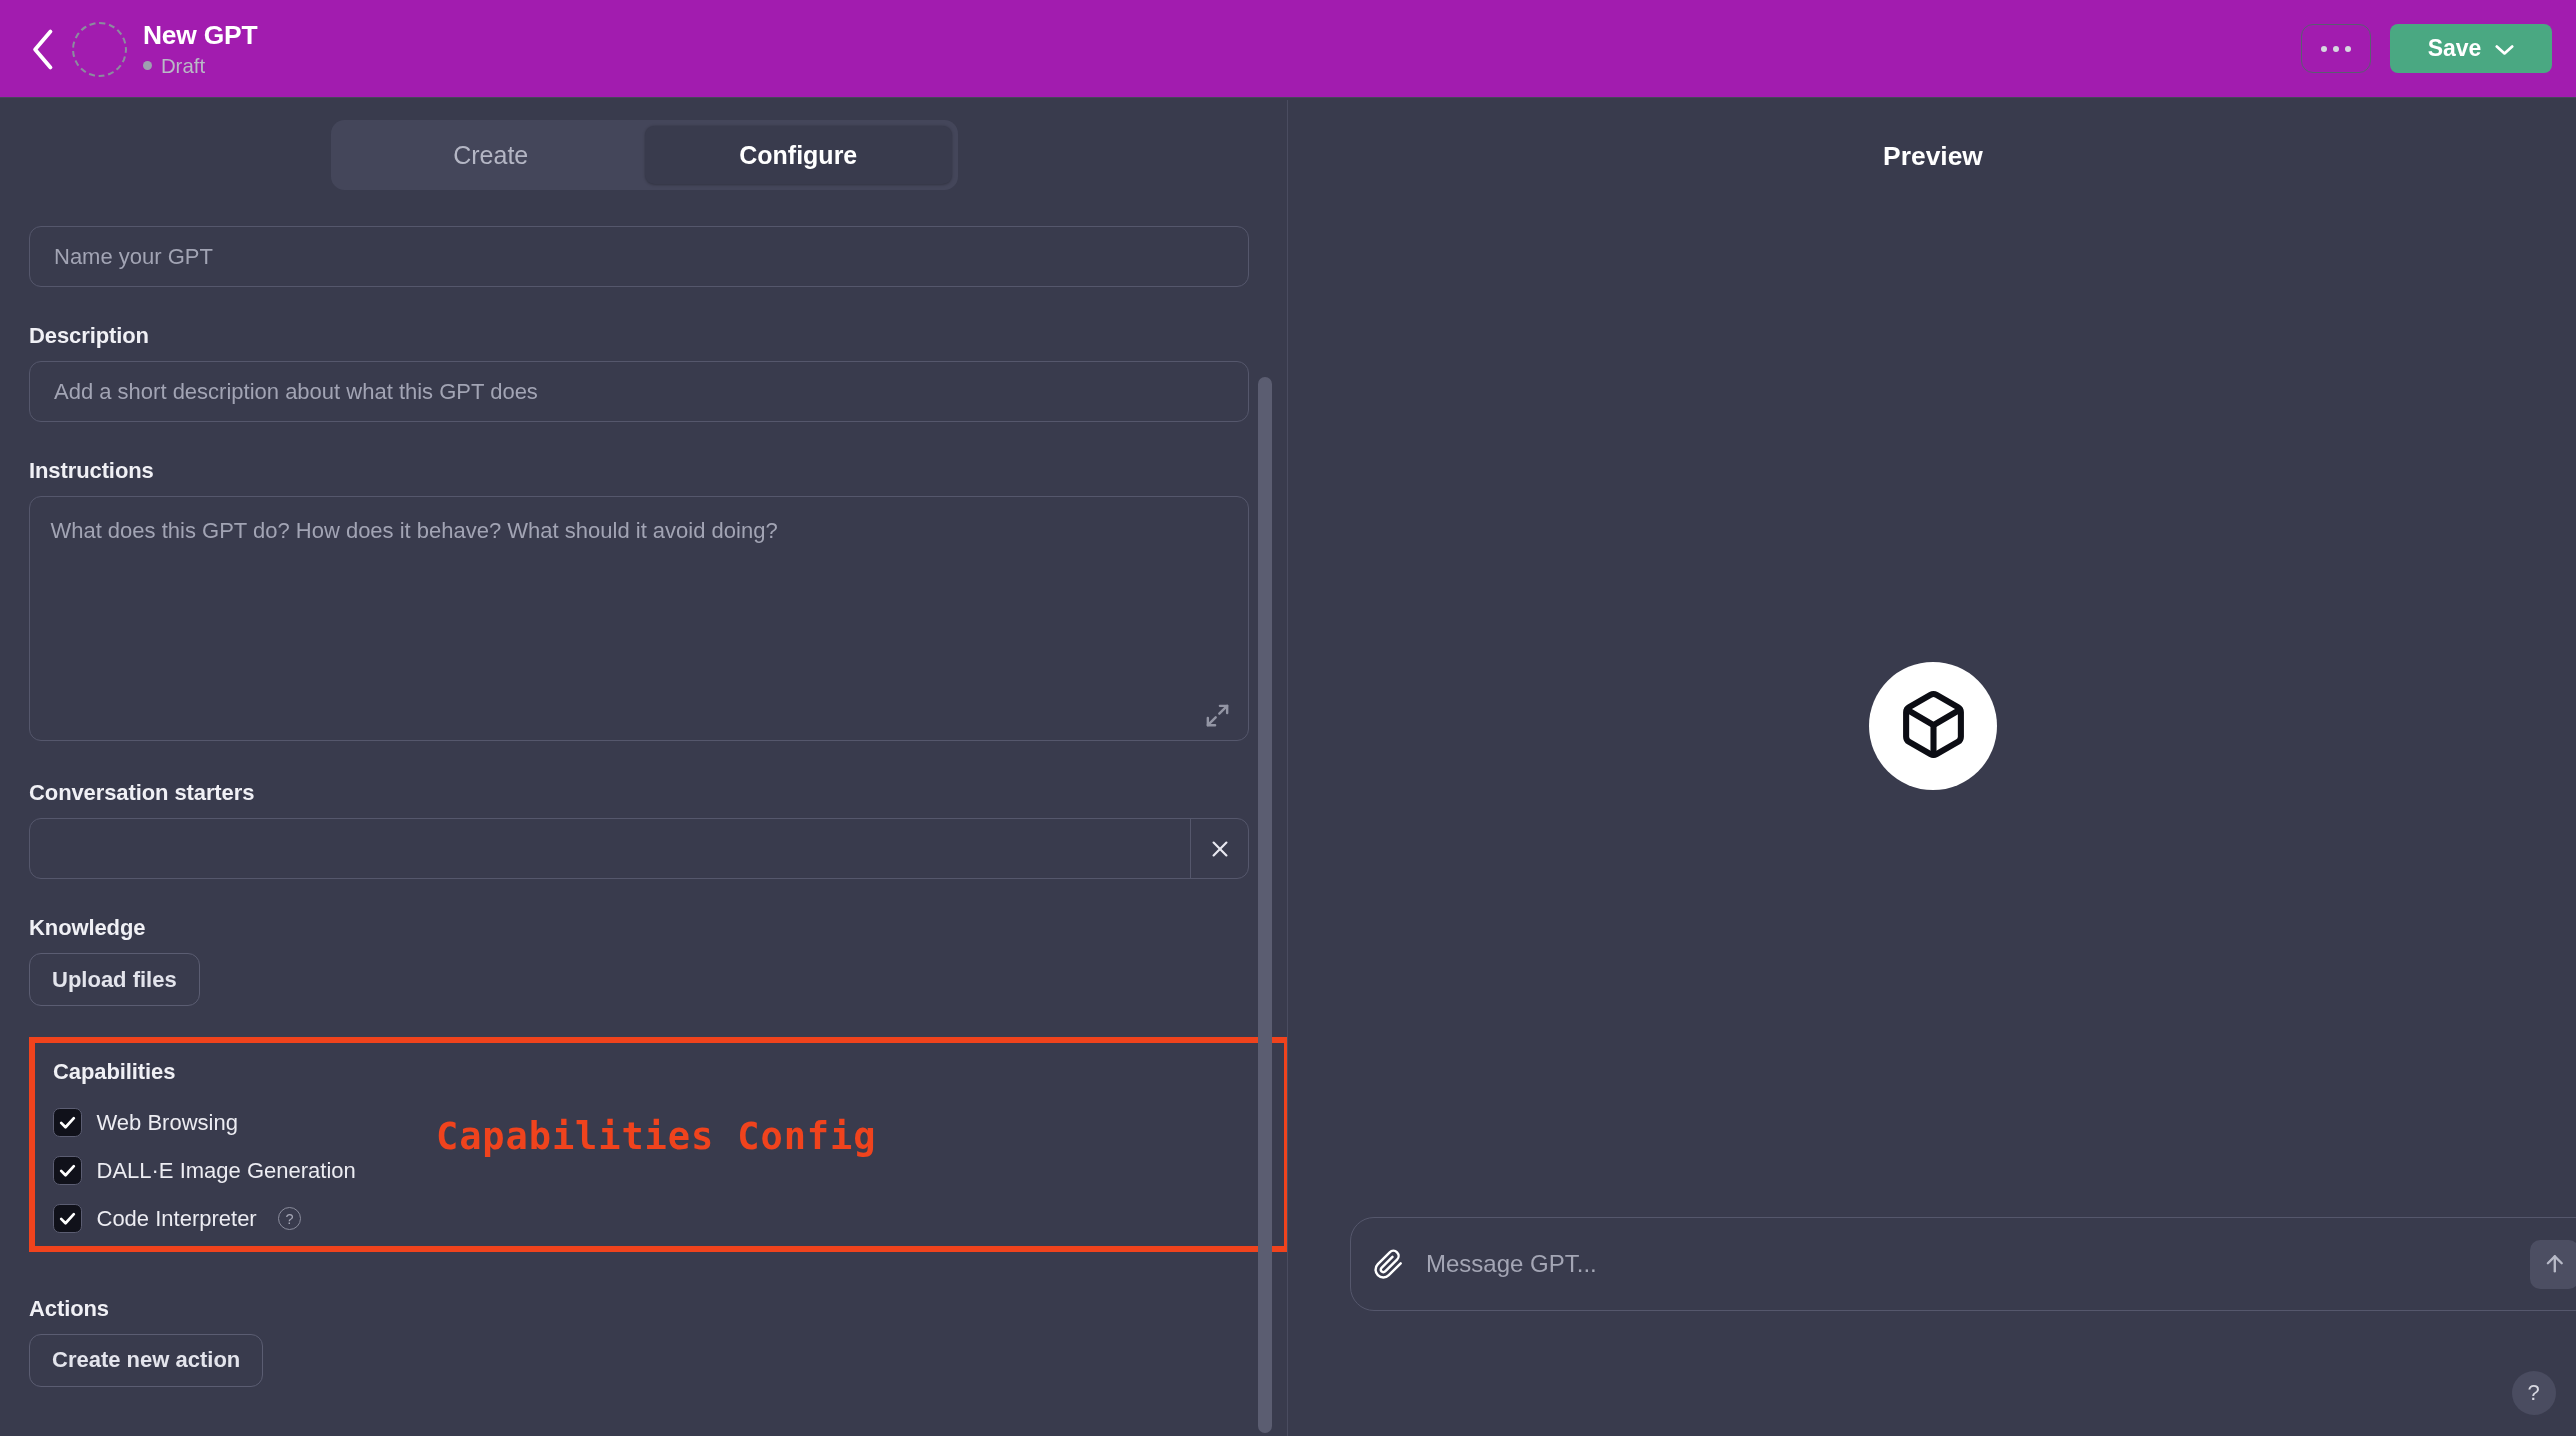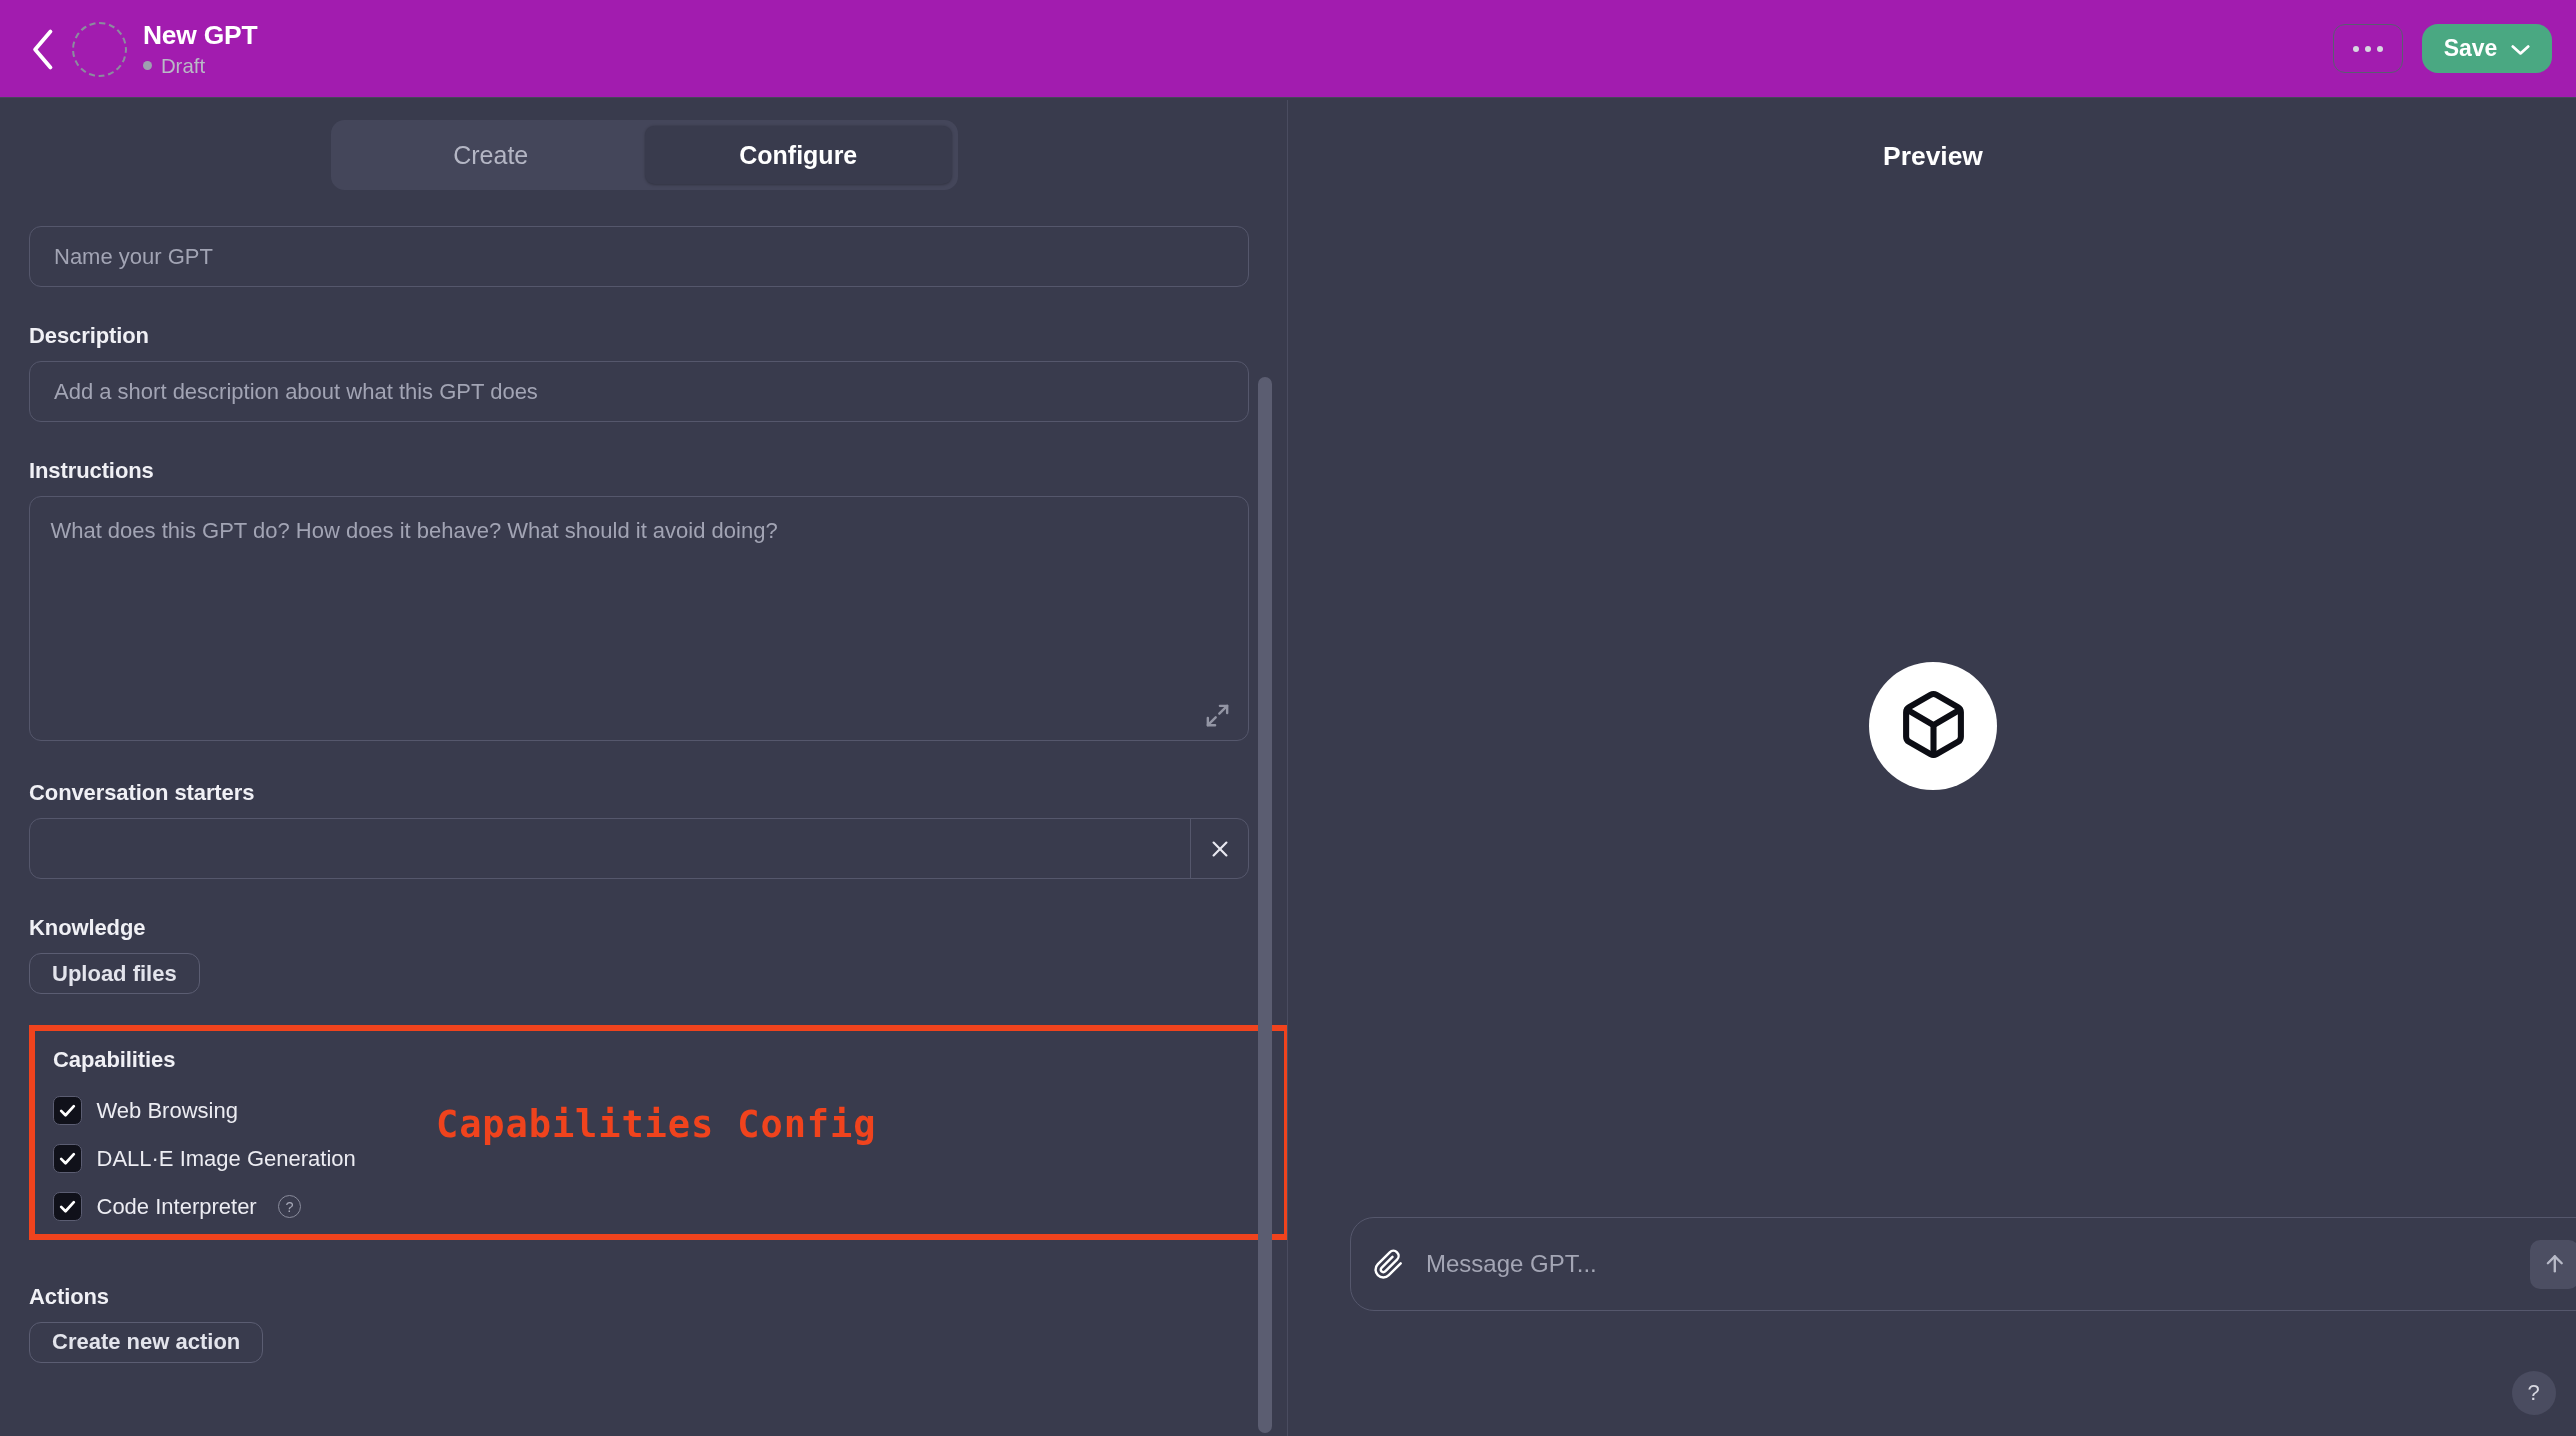--- a/index.html
+++ b/index.html
@@ -91,30 +91,30 @@
     cursor: pointer;
   }
   .dots-btn i {
     width: 6px; height: 6px; border-radius: 50%;
     background: #d6d7e0;
     display: block;
   }
   .save-btn {
     height: 49px;
     min-width: 126px;
-    border-radius: 16px;
+    border-radius: 8px;
     background: #4aa882;
     color: #ffffff;
     font-size: 23px;
     font-weight: 700;
     display: flex;
     align-items: center;
     justify-content: center;
     gap: 13.6px;
-    padding: 0 22px;
+    padding: 0 38px;
     border: none;
     cursor: pointer;
     font-family: "Liberation Sans", sans-serif;
   }
 
   
   .left-panel {
     position: absolute;
     left: 0; top: 100px;
     width: 1288px; height: 1337px;
@@ -227,21 +227,21 @@
     justify-content: center;
     cursor: pointer;
     color: #e8e8f0;
     font-size: 25.6px;
   }
 
   .ghost-btn {
     display: inline-flex;
     align-items: center;
     justify-content: center;
-    height: 41px;
+    height: 53px;
     padding: 0 22px;
     border: 1.7px solid #5b5d72;
     border-radius: 12px;
     background: transparent;
     color: #e3e4ec;
     font-size: 22px;
     font-weight: 700;
     cursor: pointer;
     font-family: "Liberation Sans", sans-serif;
   }

